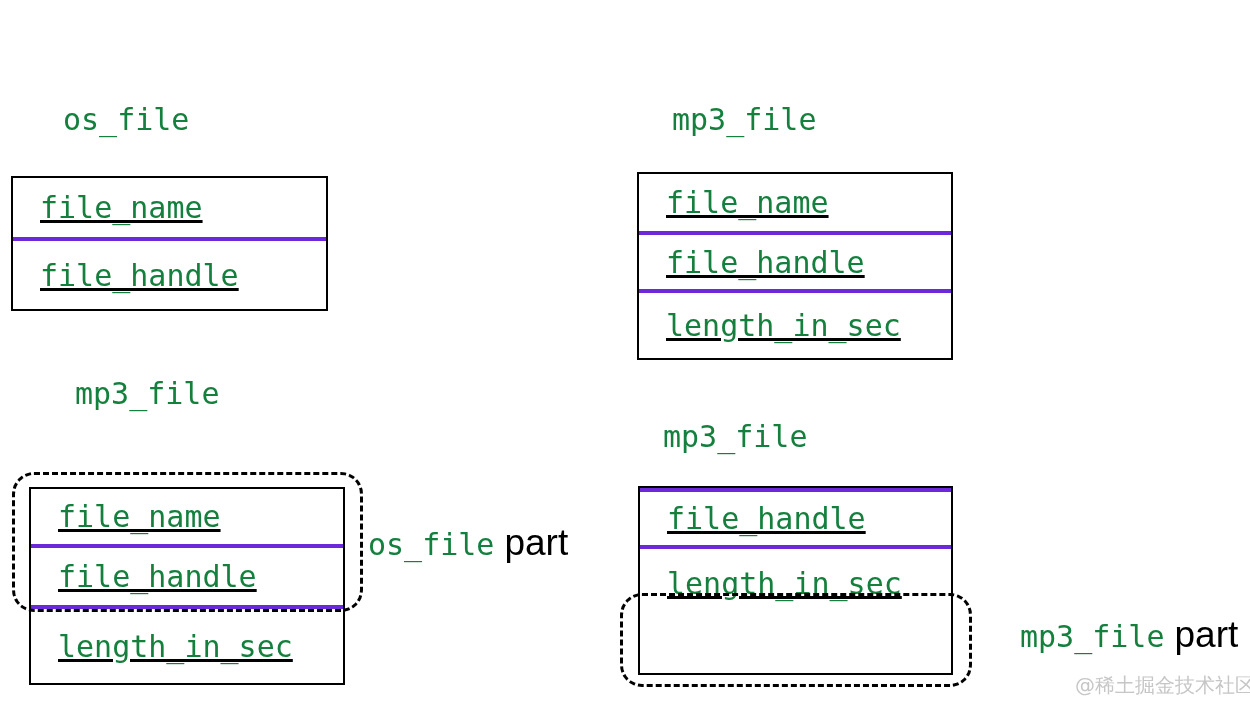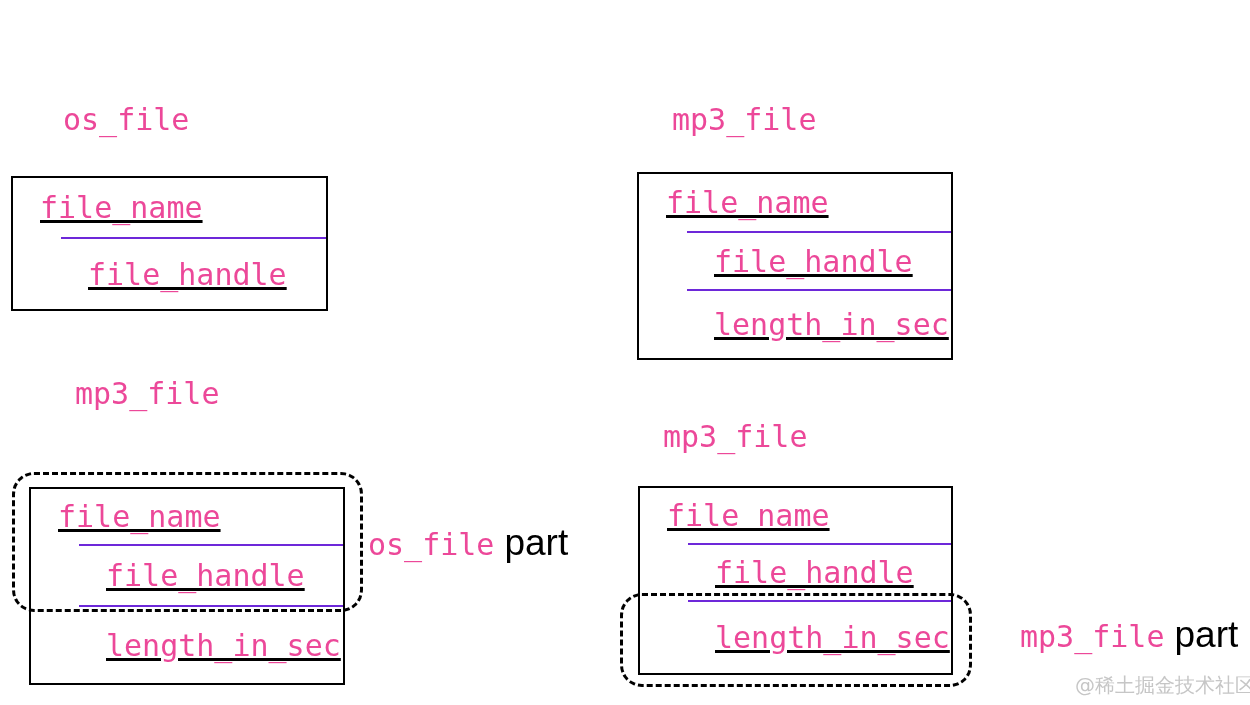--- a/index.html
+++ b/index.html
@@ -3,21 +3,21 @@
 <meta charset="utf-8">
 <style>
   html, body { margin:0; padding:0; background:#ffffff; }
   #canvas {
     position:relative;
     width:1250px; height:705px;
     background:#ffffff;
     overflow:hidden;
     font-family:"DejaVu Sans Mono","Liberation Mono",monospace;
   }
-  .code { font-family:"DejaVu Sans Mono","Liberation Mono",monospace; color:#ec4899; }
+  .code { font-family:"DejaVu Sans Mono","Liberation Mono",monospace; color:#15803d; }
   .struct-title {
     position:absolute;
     font-size:30px;
     line-height:34px;
     white-space:pre;
   }
   .box {
     position:absolute;
     border:2px solid #000000;
     box-sizing:border-box;
@@ -25,21 +25,21 @@
     text-decoration:underline;
   }
   .row {
     box-sizing:border-box;
     display:flex;
     align-items:center;
     padding-left:27px;
     font-size:30px;
     white-space:pre;
   }
-  .row.bordered { border-top:2px solid #6d28d9;margin-left:48px; }
+  .row.bordered { border-top:4px solid #6d28d9; }
   .dashed-outline {
     position:absolute;
     border:3px dashed #000000;
     border-radius:22px;
     box-sizing:border-box;
     background:transparent;
   }
   .annotation {
     position:absolute;
     display:flex;
@@ -134,23 +134,20 @@
     </div>
   </div>
   <div class="dashed-outline bl-dash"></div>
   <div class="annotation bl-ann">
     <span class="code ann-code">os_file</span>
     <span class="ann-plain">part</span>
   </div>
 
   <div class="struct-title code br-title">mp3_file</div>
   <div class="box br-box">
-    <div class="row br-r1">
-      <span class="code">file name</span>
-    </div>
     <div class="row bordered br-r2">
       <span class="code">file_handle</span>
     </div>
     <div class="row bordered br-r3">
       <span class="code">length_in_sec</span>
     </div>
   </div>
   <div class="dashed-outline br-dash"></div>
   <div class="annotation br-ann">
     <span class="code ann-code">mp3_file</span>

